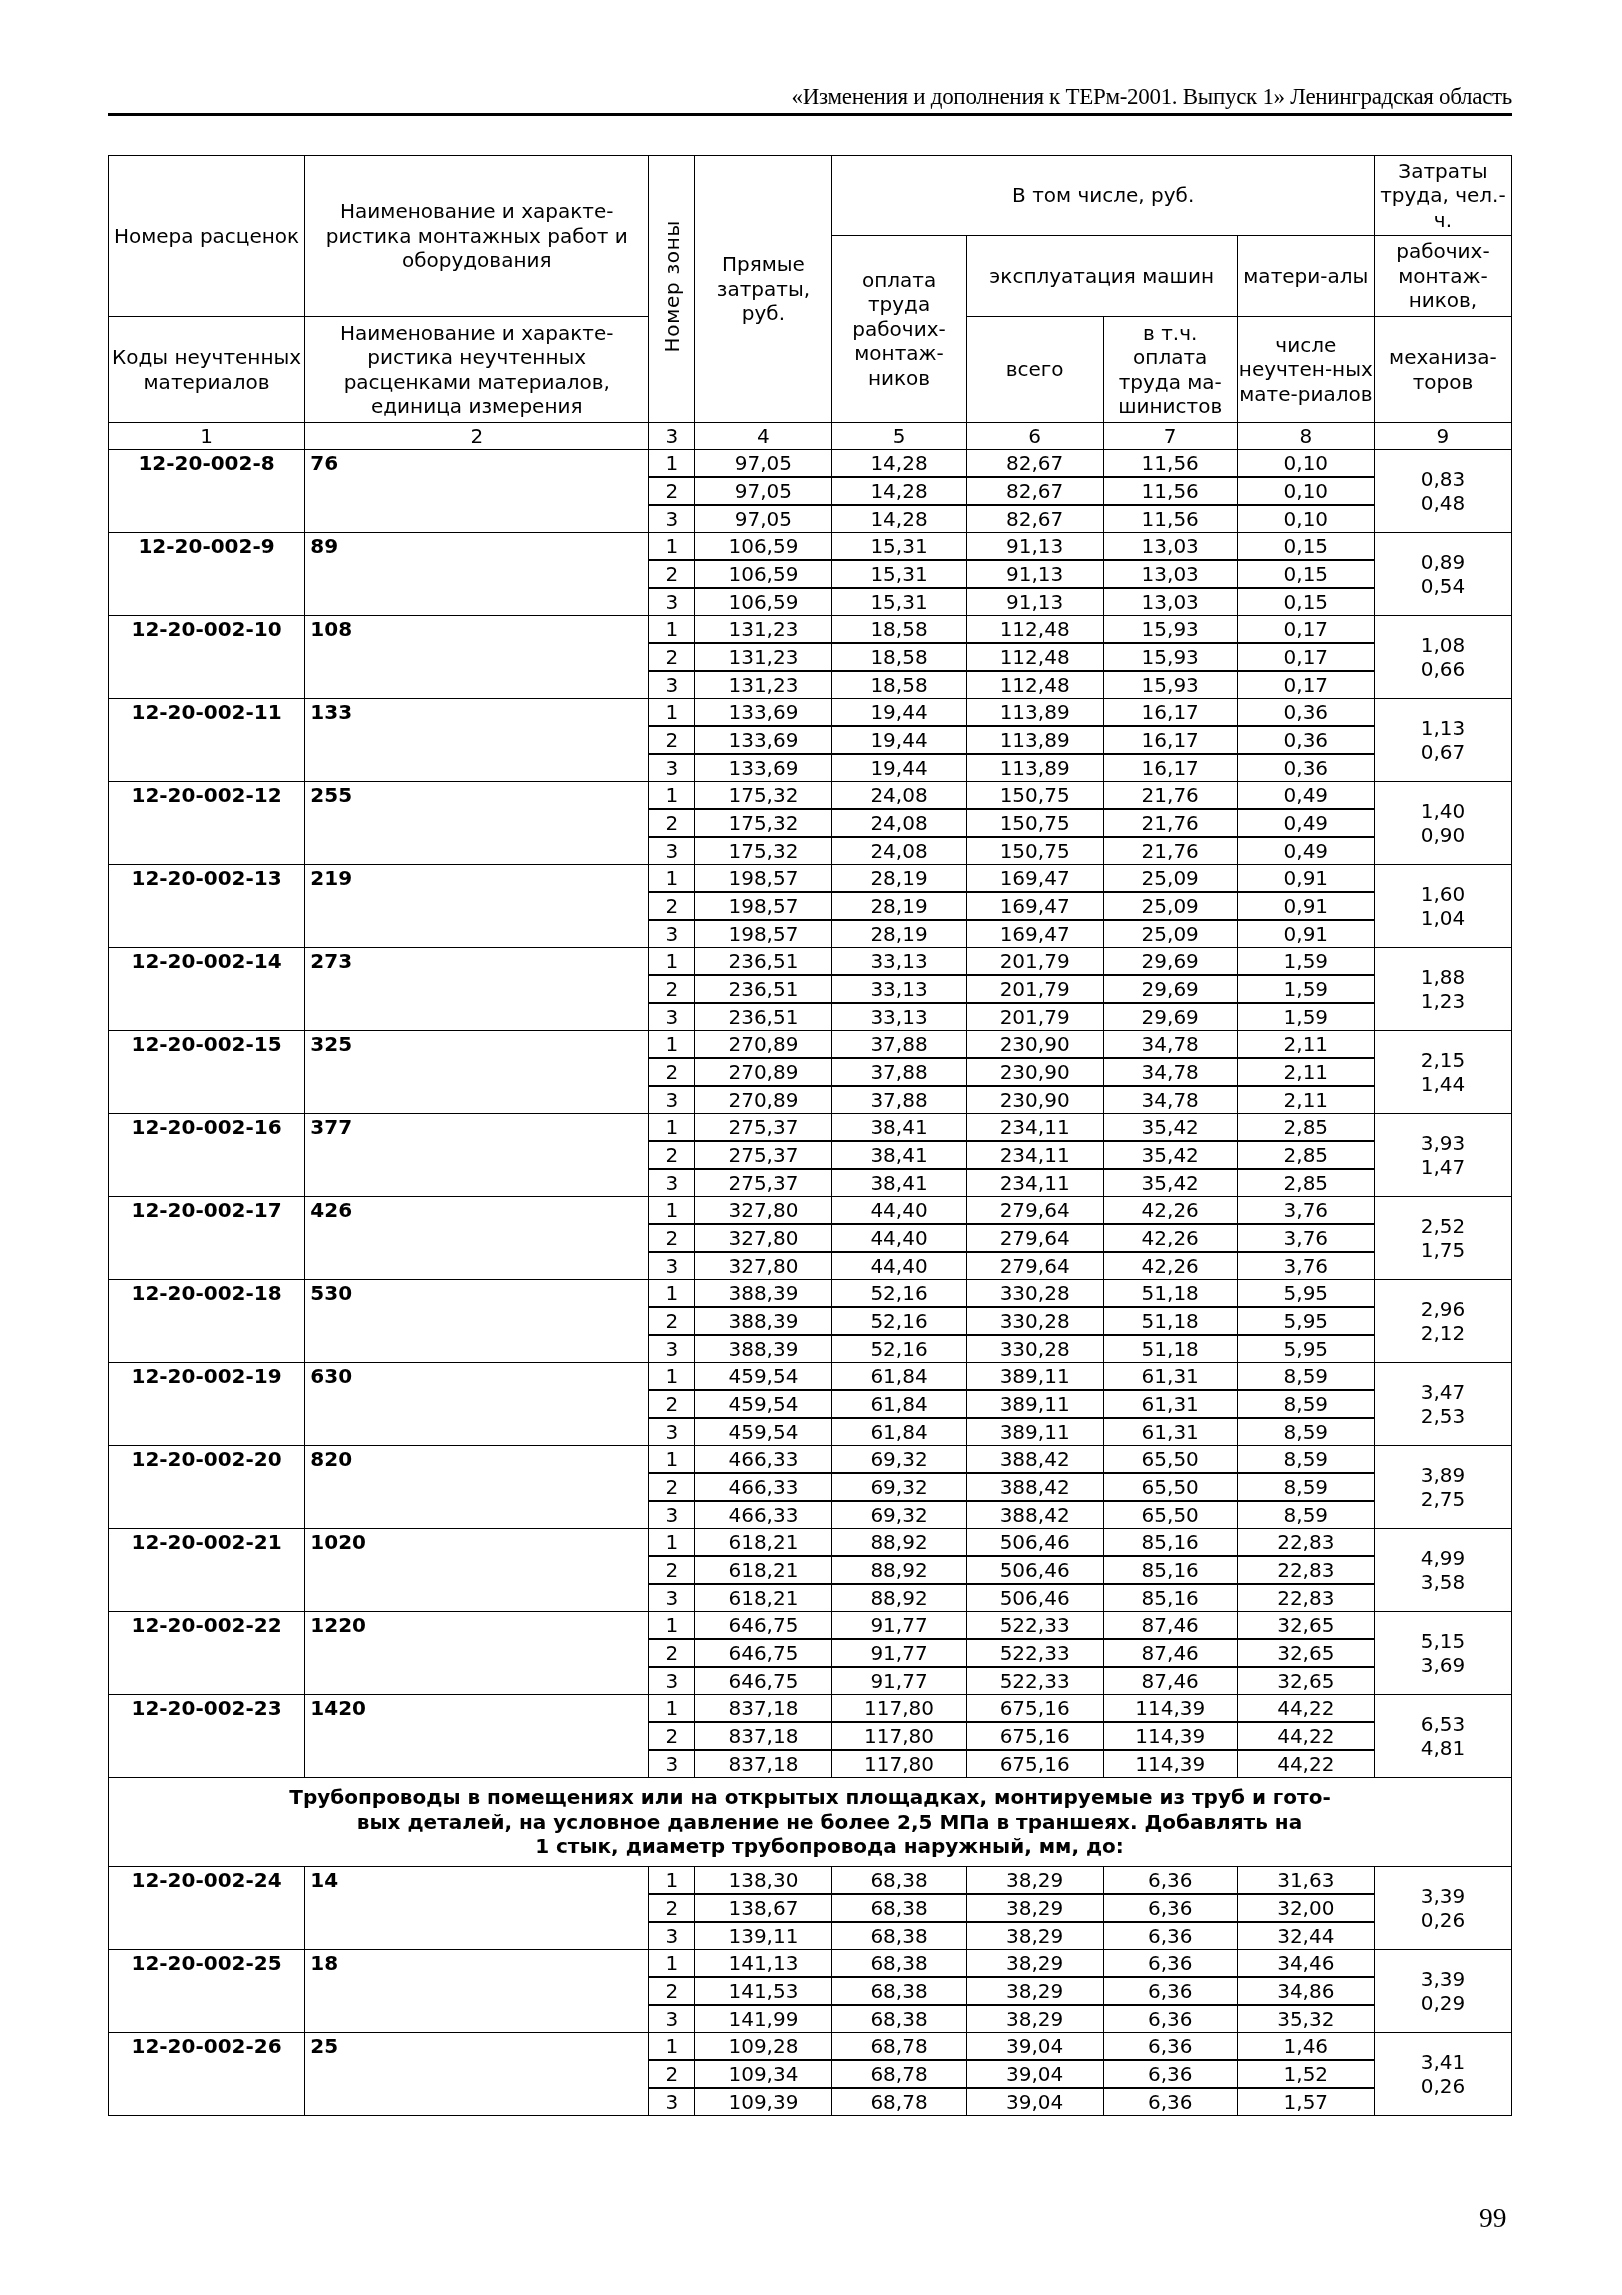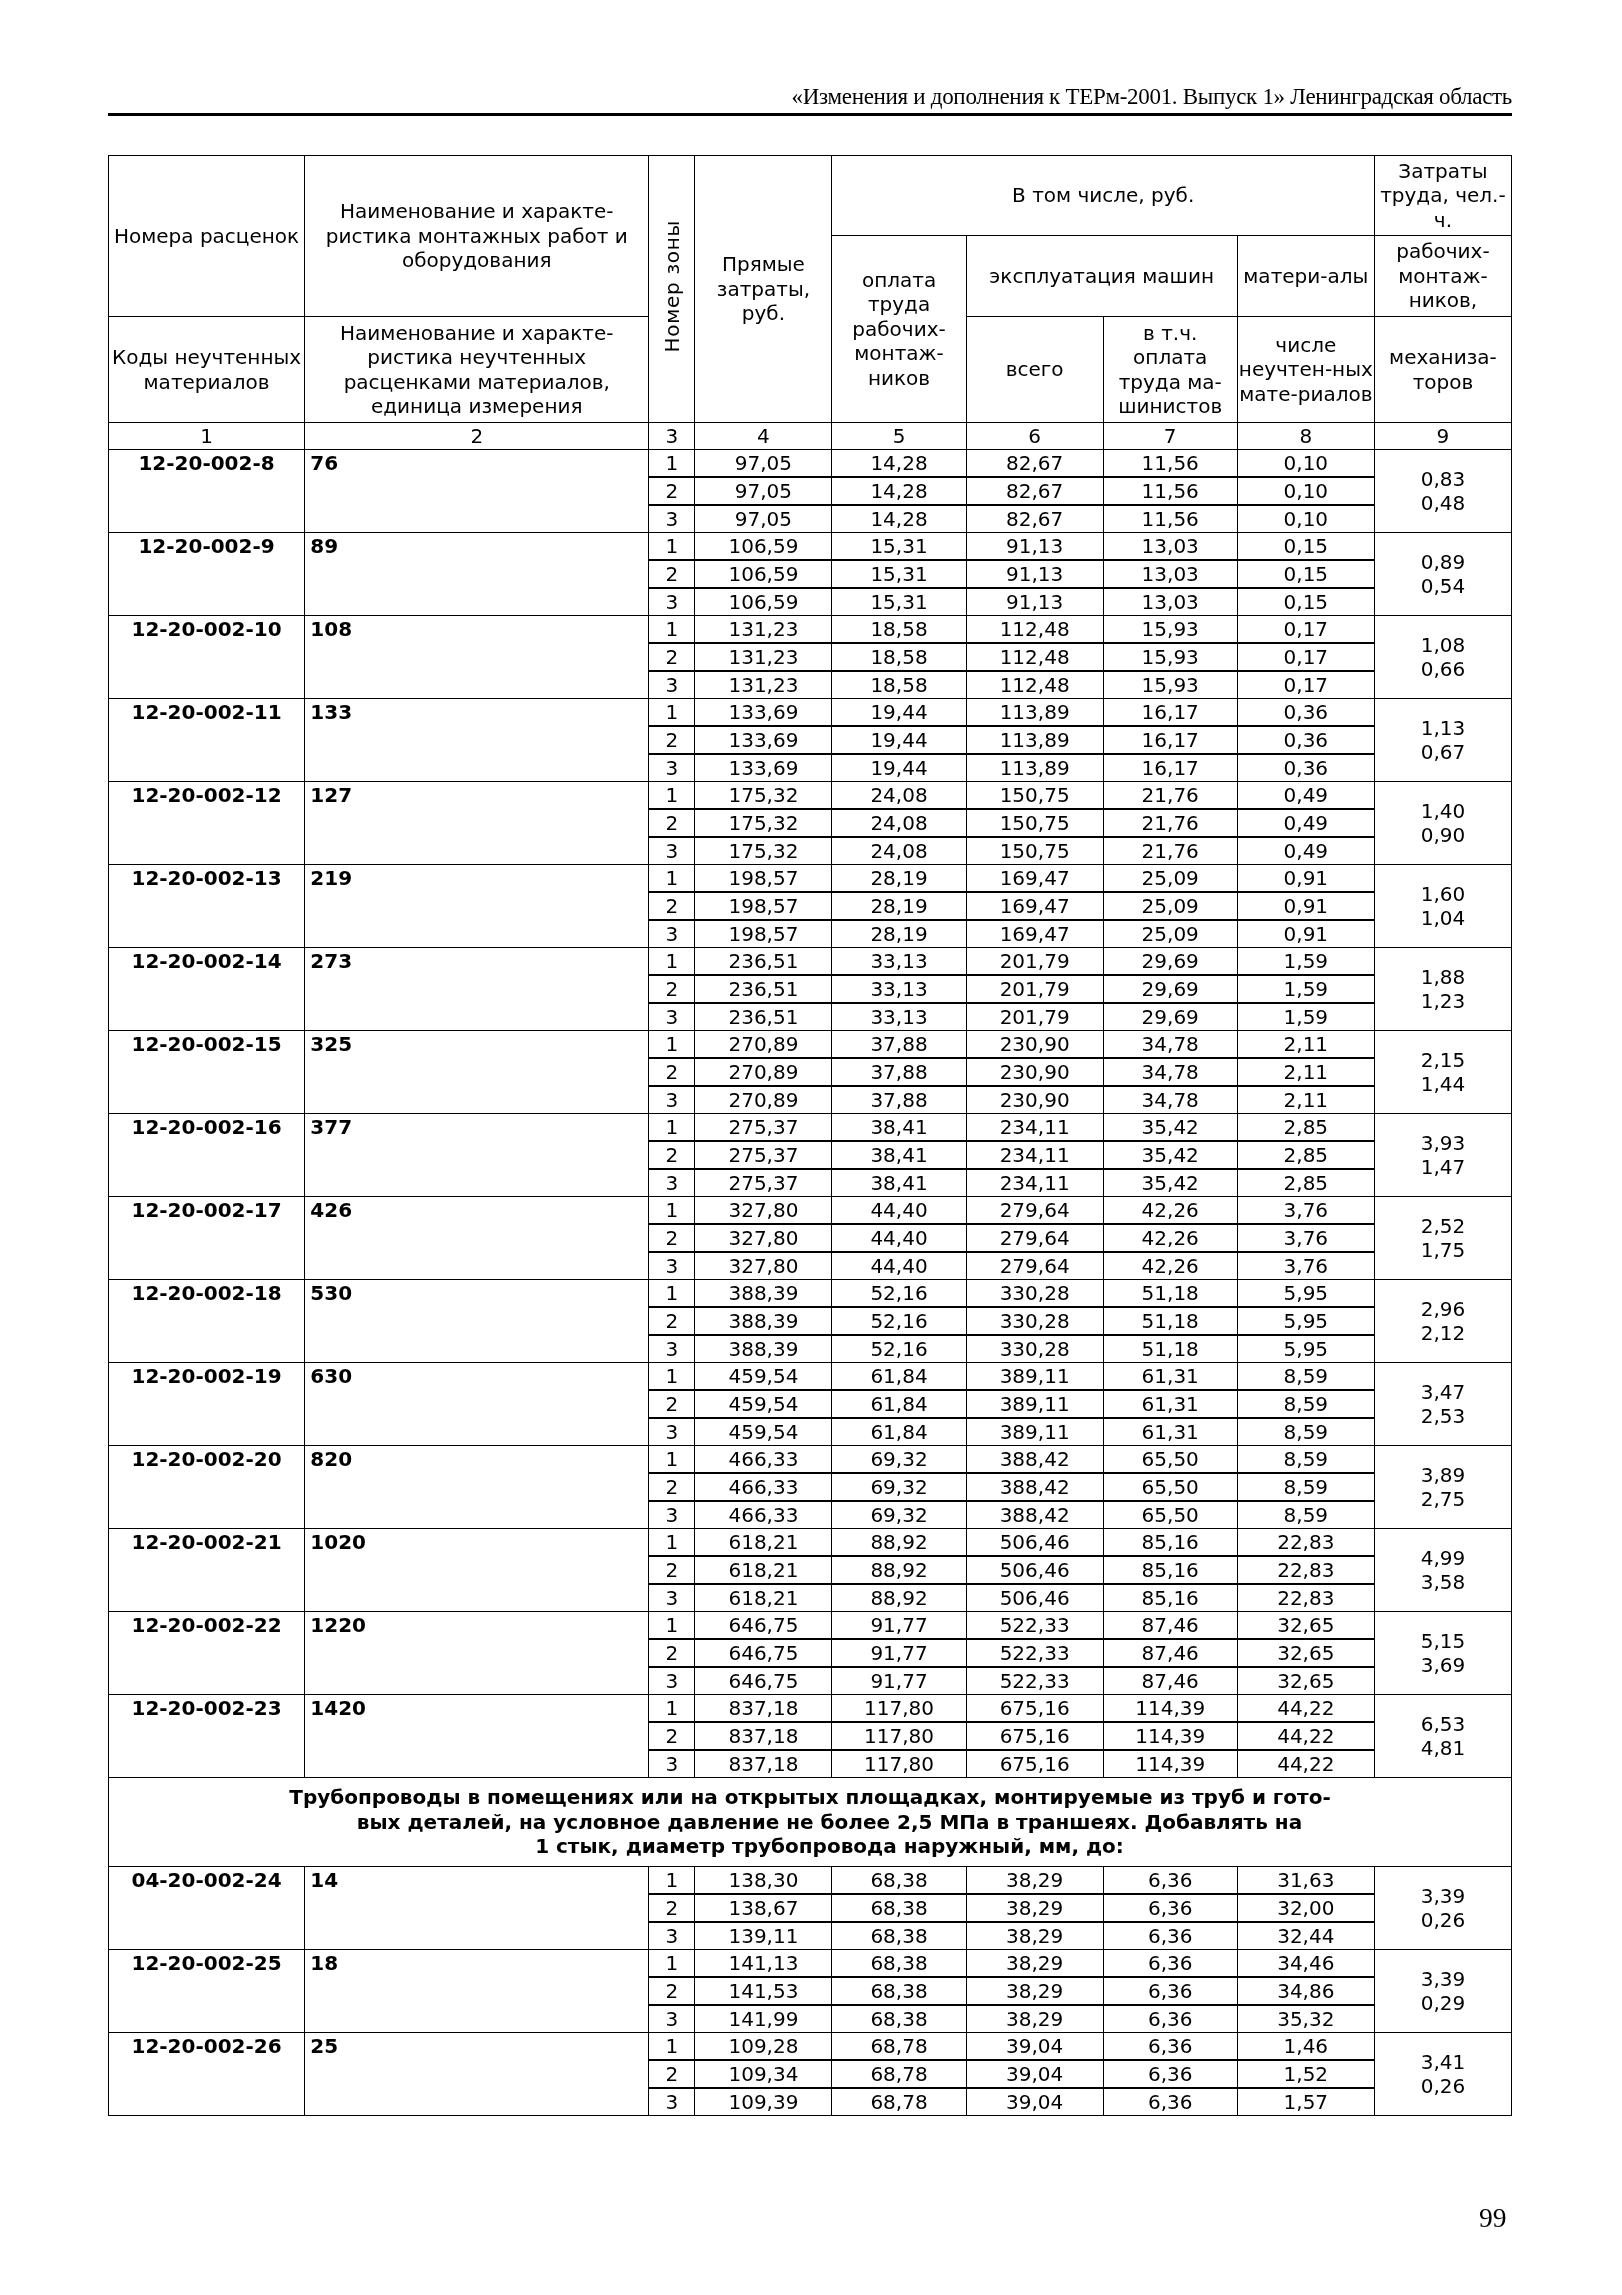--- a/index.html
+++ b/index.html
@@ -178,21 +178,21 @@
       <tr>
         <td class="zone num" style="border-top:2.6px solid #000">3</td>
         <td class="num" style="border-top:2.6px solid #000">133,69</td>
         <td class="num" style="border-top:2.6px solid #000">19,44</td>
         <td class="num" style="border-top:2.6px solid #000">113,89</td>
         <td class="num" style="border-top:2.6px solid #000">16,17</td>
         <td class="num" style="border-top:2.6px solid #000">0,36</td>
       </tr>
       <tr class="thick-top">
         <td rowspan="3" class="code">12-20-002-12</td>
-        <td rowspan="3" class="dia">127</td>
+        <td rowspan="3" class="dia">255</td>
         <td class="zone num">1</td>
         <td class="num">175,32</td>
         <td class="num">24,08</td>
         <td class="num">150,75</td>
         <td class="num">21,76</td>
         <td class="num">0,49</td>
         <td rowspan="3" class="labor"><span>1,40</span><br><span>0,90</span></td>
       </tr>
       <tr>
         <td class="zone num" style="border-top:2.6px solid #000">2</td>
@@ -512,21 +512,21 @@
     <tr class="section thick-top">
       <td colspan="9" style="height:88px">
         <span>Трубопроводы в помещениях или на открытых площадках, монтируемые из труб и гото-</span><br>
         <span class="sec-line2">вых деталей, на условное давление не более 2,5 МПа в траншеях. Добавлять на</span>
         <span class="sec-line2">1 стык, диаметр трубопровода наружный, мм, до:</span>
       </td>
     </tr>
   </tbody>
   <tbody id="groups2-body">
       <tr class="thick-top">
-        <td rowspan="3" class="code">04-20-002-24</td>
+        <td rowspan="3" class="code">12-20-002-24</td>
         <td rowspan="3" class="dia">14</td>
         <td class="zone num">1</td>
         <td class="num">138,30</td>
         <td class="num">68,38</td>
         <td class="num">38,29</td>
         <td class="num">6,36</td>
         <td class="num">31,63</td>
         <td rowspan="3" class="labor"><span>3,39</span><br><span>0,26</span></td>
       </tr>
       <tr>

